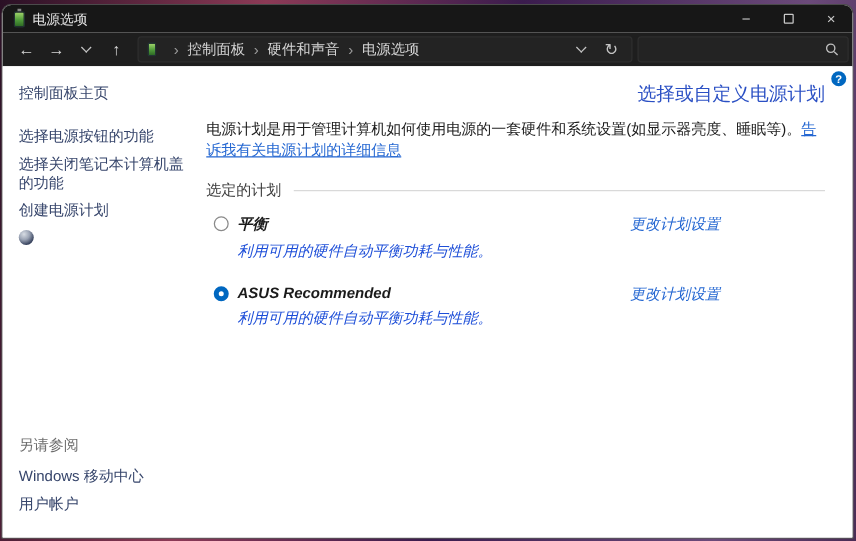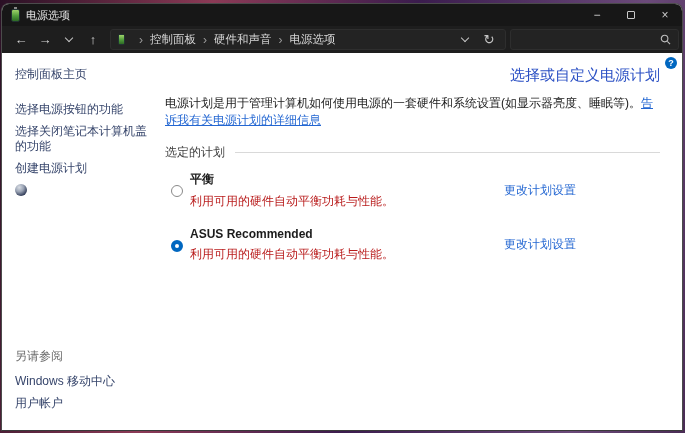--- a/index.html
+++ b/index.html
@@ -67,26 +67,26 @@
   .see-also-header { color:#6d6d6d; font-size:12px; margin-bottom:9px; }
   
   .main { flex:1; position:relative; padding:13px 22px 0 8px; font-size:12px; color:#1b1b1b; }
   .page-heading { color:var(--heading,#2b50c4); font-size:15px; font-weight:400; margin-bottom:10px;text-align:right; }
   .page-desc { line-height:1.45; margin-bottom:14px; max-width:497px; }
   .inline-link, .plan-link, .see-link { color:var(--link,#2467d2); text-decoration:underline; cursor:pointer; }
   .see-link { text-decoration:none; color:var(--sidebar-link,#36456b); }
   .section-row { display:flex; align-items:center; gap:10px; margin-bottom:10px;justify-content:center; }
   .section-label { color:#3d3d3d; white-space:nowrap; }
   .section-line { flex:1; height:1px; background:#d9d9d9; }
-  .plan-row { display:flex; align-items:center; padding-left:6px; margin-bottom:17px; }
+  .plan-row { display:flex; align-items:flex-start; padding-left:6px; margin-bottom:17px;font-style:italic; }
   .radio { width:12px; height:12px; border-radius:50%; border:1px solid #8a8a8a; background:#fff;
     flex:0 0 12px; margin:2px 7px 0 0; }
   .radio.checked { border:4px solid var(--accent,#0067c0); }
   .plan-name { font-weight:bold; margin-bottom:5px; }
-  .plan-desc { color:#b91c1c; }
+  .plan-desc { color:#1d4ed8; }
   .plan-link { margin-left:auto; margin-right:84px; text-decoration:none; white-space:nowrap; }
   .help-btn { position:absolute; top:4px; right:5px; width:12px; height:12px; border-radius:50%;
     background:var(--accent,#1a8fe0); color:#fff; font-size:9px; font-weight:bold;
     display:flex; align-items:center; justify-content:center; cursor:pointer; }
 </style>
 </head>
 <body>
 
 <div class="window">
 

